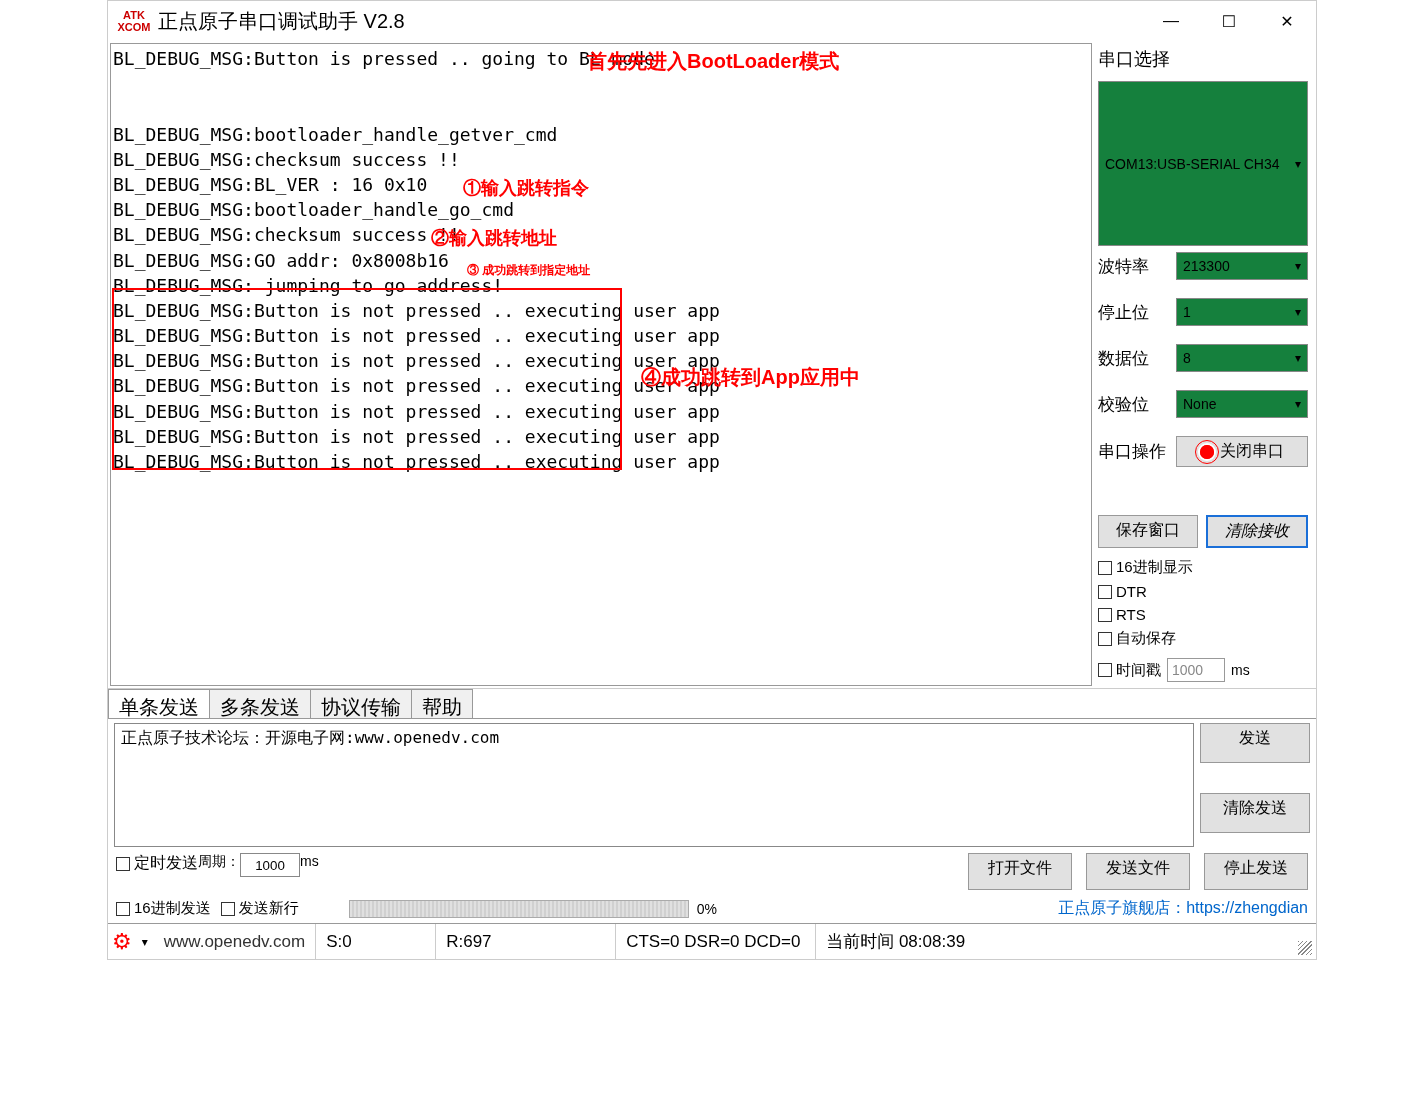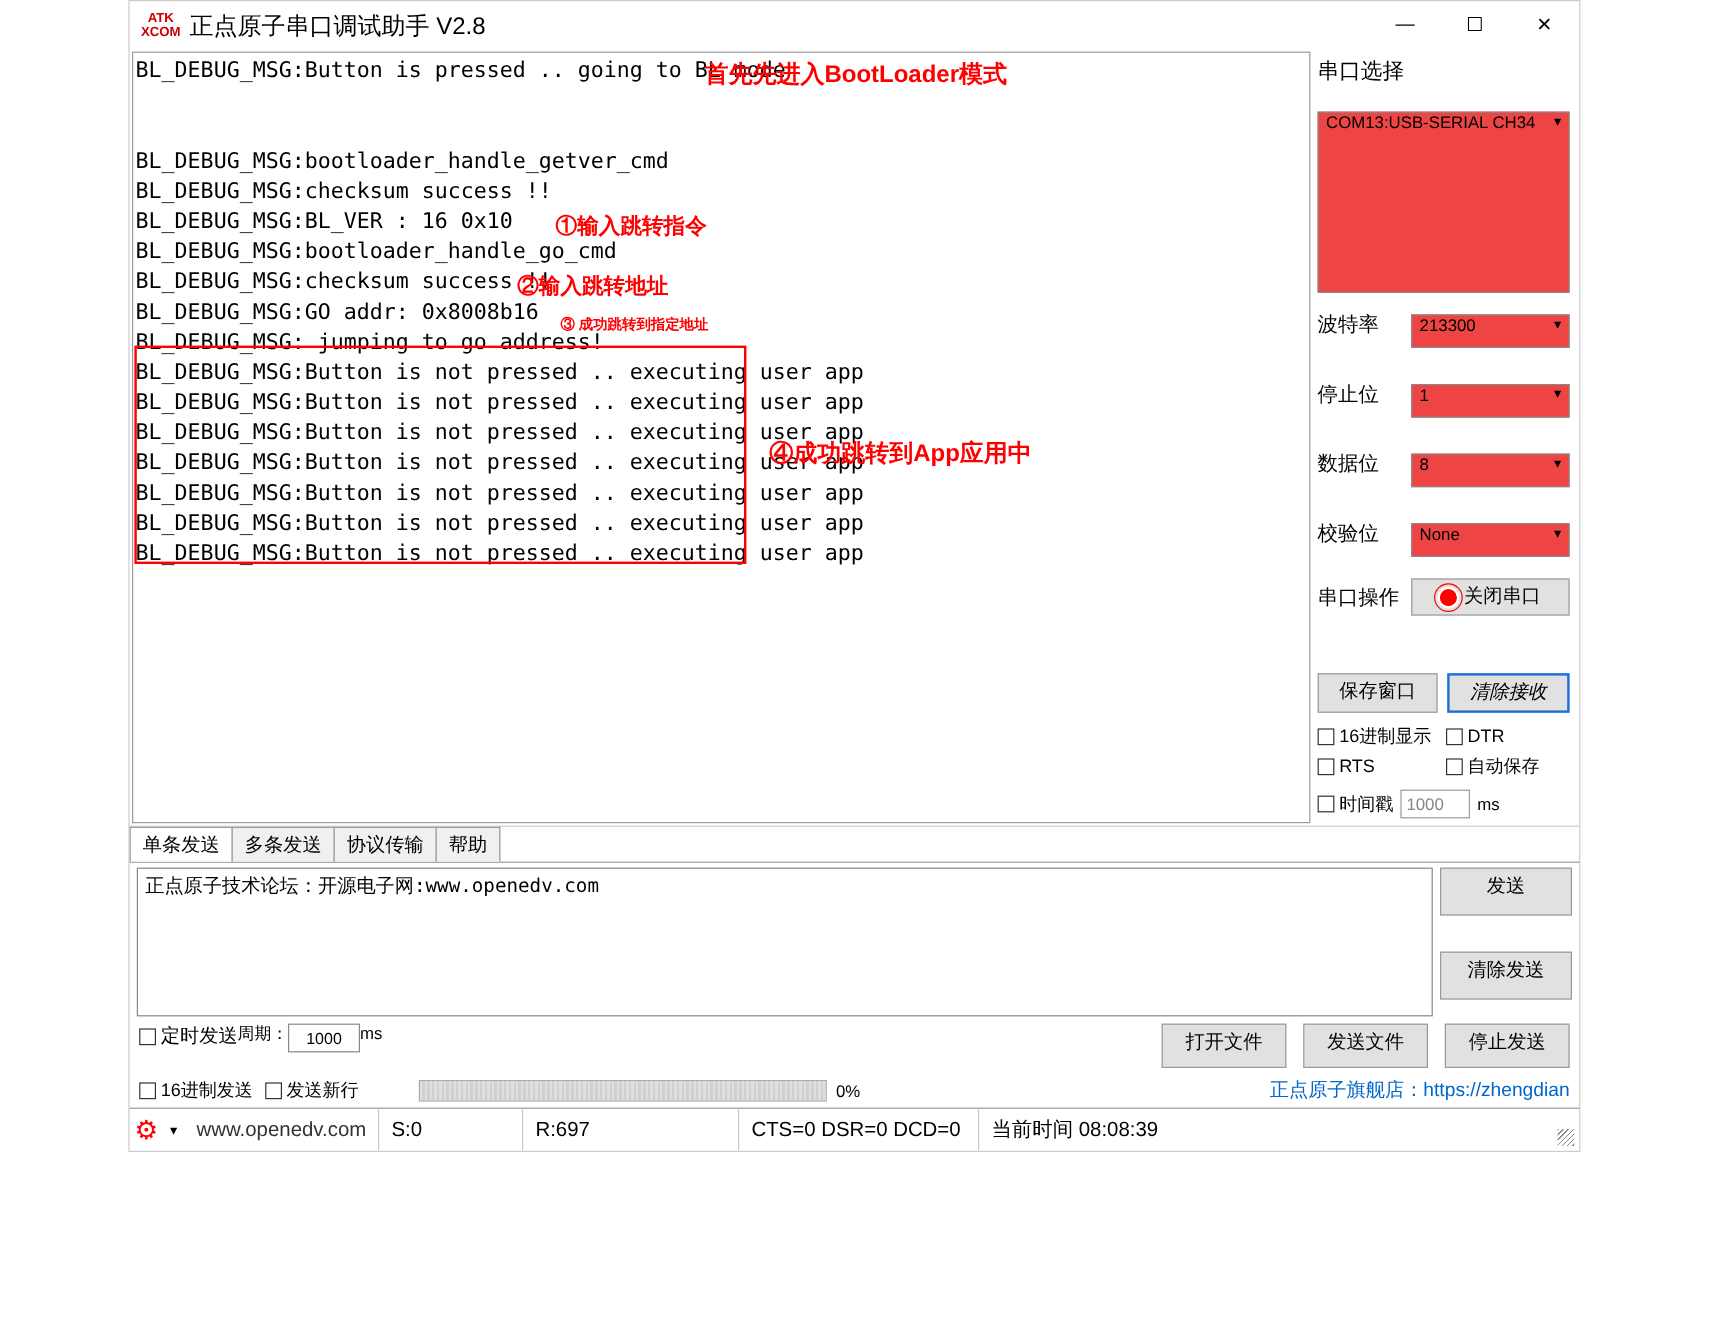--- a/index.html
+++ b/index.html
@@ -20,39 +20,39 @@
 .ann1 { left: 476px; top: 4px; font-size: 20px; }
 .ann2 { left: 352px; top: 132px; font-size: 18px; }
 .ann3 { left: 320px; top: 182px; font-size: 18px; }
 .ann4 { left: 356px; top: 218px; font-size: 12px; }
 .ann5 { left: 530px; top: 320px; font-size: 20px; }
 .redbox { position: absolute; border: 2px solid #f00; left: 1px; top: 244px; width: 510px; height: 182px; pointer-events: none; }
 .right-panel { width: 222px; padding: 6px 8px 6px 4px; display: flex; flex-direction: column; gap: 6px; }
 .rp-header { font-size: 18px; margin-bottom: 4px; }
 .rp-row { display: flex; align-items: center; min-height: 28px; margin-bottom: 12px; }
 .rp-label { width: 78px; font-size: 17px; }
-.rp-select, .rp-btn, .rp-input { height: 28px; font-size: 14px; border: 1px solid #888; background: #ef4444; display: flex; padding: 0 6px; margin-top: 12px; }
+.rp-select, .rp-btn, .rp-input { height: 28px; font-size: 14px; border: 1px solid #888; background: #15803d; display: flex; align-items: center; padding: 0 6px; }
 .rp-select { flex: 1; position: relative; }
 .rp-select::after { content: "▾"; position: absolute; right: 6px; font-size: 12px; }
 .port-select { width: 100%; }
 .close-port-btn { flex: 1; display: flex; align-items: center; justify-content: center; gap: 6px; }
 .rec-icon { width: 14px; height: 14px; border-radius: 50%; background: #f00; box-shadow: 0 0 0 2px #fff, 0 0 0 3px #f00 inset; position: relative; }
 .rec-icon::before { content: ""; position: absolute; inset: -5px; border: 1px solid #f00; border-radius: 50%; }
 .btn { background: #e1e1e1; border: 1px solid #999; padding: 4px 10px; text-align: center; font-size: 16px; cursor: pointer; }
 .btn.blue-border { border: 2px solid #1a6fd8; font-style: italic; }
 .two-btn-row { display: flex; gap: 8px; }
 .two-btn-row .btn { flex: 1; }
-.chk-grid { display: grid; grid-template-columns: 1fr 1fr; gap: 6px 4px; margin-top: 4px; }
+.chk-grid { display: grid; grid-template-columns: 1fr; gap: 6px 4px; margin-top: 4px; }
 .chk { display: flex; align-items: center; gap: 4px; font-size: 15px; }
 .chkbox { width: 14px; height: 14px; border: 1px solid #333; display: inline-block; }
 .ts-row { display: flex; align-items: center; gap: 6px; margin-top: 4px; }
 .ts-input { width: 58px; height: 24px; border: 1px solid #999; padding: 0 4px; background: #fff; color: #888; font-size: 14px; }
 .bottom-panel { display: flex; flex-direction: column; border-top: 1px solid #ccc; }
 .tabs-row { display: flex; height: 30px; border-bottom: 1px solid #999; }
-.tab { padding: 4px 10px; font-size: 16px; border: 1px solid #999; border-bottom: none; margin-right: -1px; background: #f0f0f0; }
+.tab { padding: 4px 10px; font-size: 20px; border: 1px solid #999; border-bottom: none; margin-right: -1px; background: #f0f0f0; }
 .tab.active { background: #fff; }
 .tx-area-wrap { display: flex; gap: 6px; padding: 4px 6px 2px 6px; }
 .tx-area { flex: 1; height: 124px; border: 1px solid #888; padding: 4px 6px; font-family: SimSun, monospace; font-size: 16px; resize: none; overflow-y: scroll; }
 .tx-buttons { display: flex; flex-direction: column; gap: 30px; width: 110px; }
 .tx-buttons .btn { height: 40px; }
 .send-row1 { display: flex; align-items: flex-start; gap: 0; padding: 4px 8px; }
 .send-row1 .chk { font-size: 16px; }
 .period-input { width: 60px; height: 24px; border: 1px solid #888; padding: 0 4px; text-align: center; }
 .file-btns { display: flex; gap: 14px; margin-left: auto; }
 .file-btns .btn { width: 104px; height: 37px; }

